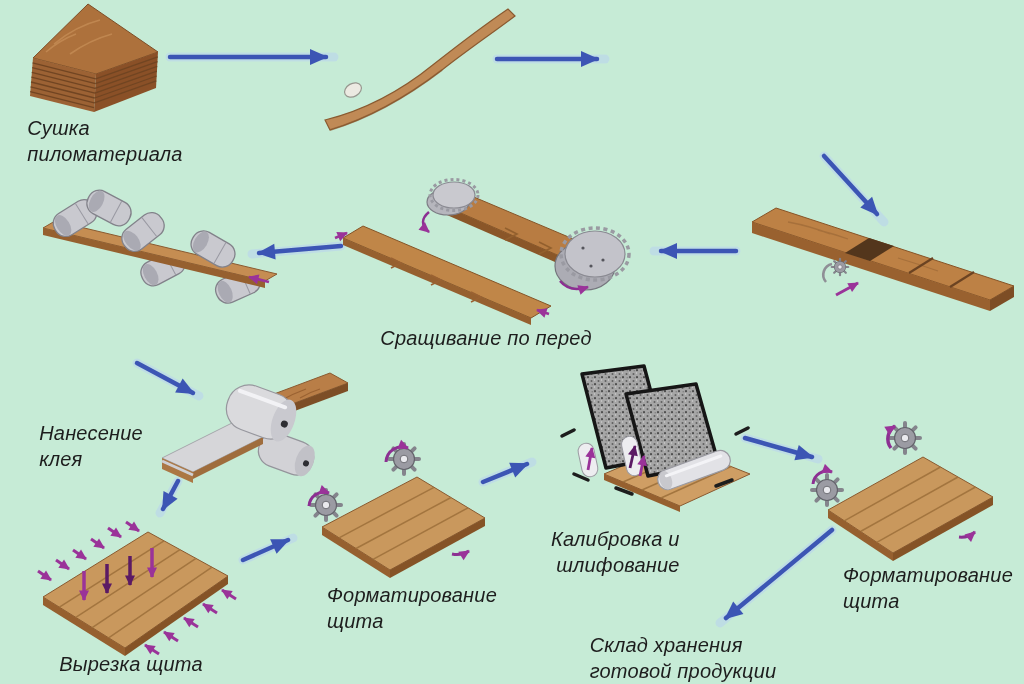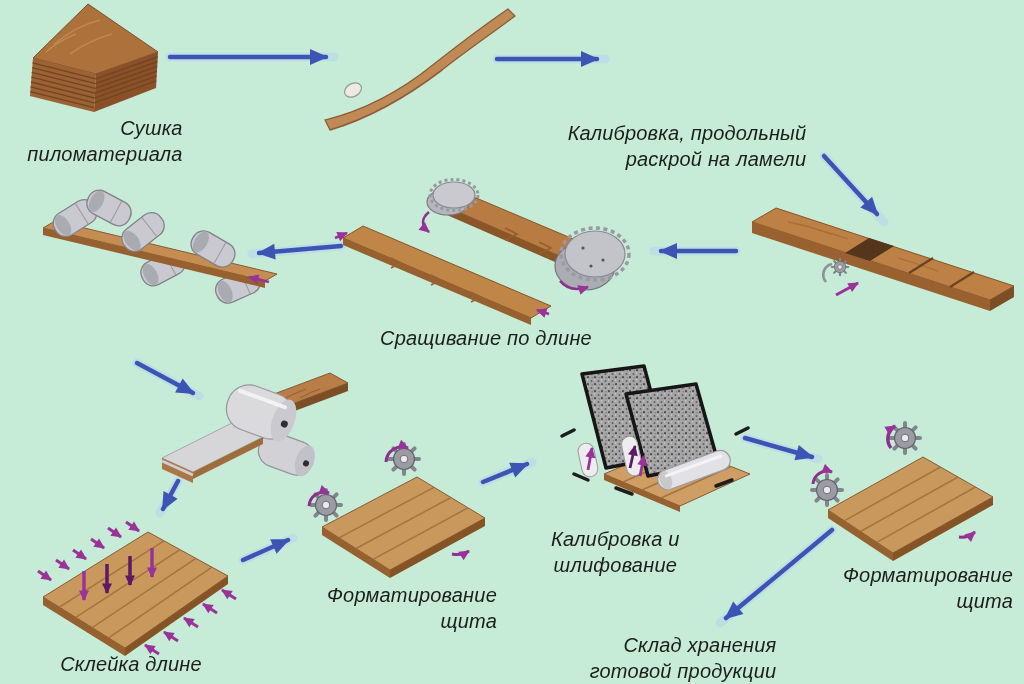--- a/index.html
+++ b/index.html
@@ -1,21 +1,21 @@
 <!DOCTYPE html>
 <html><head>
 <meta charset="utf-8">
 <style>
   *{box-sizing:border-box}
   html,body{margin:0;padding:0;background:#c6ebd6}
   .canvas{position:relative;width:1024px;height:684px;background:#c6ebd6;overflow:hidden;
           font-family:"Liberation Sans",sans-serif}
   .label{position:absolute;transform:translateX(-50%);font-style:italic;font-size:20px;
-         line-height:1.28;color:#1d1d1d;text-align:right;white-space:pre-line;letter-spacing:.2px}
-  .label.left{transform:none;text-align:center}
+         line-height:1.28;color:#1d1d1d;text-align:left;white-space:pre-line;letter-spacing:.2px}
+  .label.left{transform:none;text-align:right}
   .illus{position:absolute}
   .illus svg{display:block;overflow:visible}
   .arrows{position:absolute;left:0;top:0;pointer-events:none}
 </style>
 </head>
 <body>
 
 <div class="canvas">
 
   
@@ -341,24 +341,24 @@
       <path d="M78,32 a15,15 0 0 1 4,-22" stroke="#8c2f92" stroke-width="3.5" fill="none" marker-end="url(#mp)"></path>
       <use href="#gear" transform="translate(14,74)"></use>
       <path d="M0,68 a14,14 0 0 1 19,-12" stroke="#8c2f92" stroke-width="3" fill="none" marker-end="url(#mp)"></path>
       <path d="M146,121 q9,1 16,-5" stroke="#8c2f92" stroke-width="3" fill="none" marker-end="url(#mp)"></path>
     </svg>
   </div>
 
   
   <div class="label" style="left:105px;top:116px">Сушка
 пиломатериала</div>
-  <div class="label" style="left:687px;top:121px">Калибровка, продольный
-раскрой на ламели</div>
-  <div class="label" style="left:486px;top:326px">Сращивание по длине</div>
-  <div class="label" style="left:131px;top:652px">Склейка длине</div>
+  <div class="label" style="left:486px;top:326px">Сращивание по перед</div>
+  <div class="label" style="left:91px;top:421px">Нанесение
+клея</div>
+  <div class="label" style="left:131px;top:652px">Вырезка щита</div>
   <div class="label" style="left:412px;top:583px">Форматирование
 щита</div>
   <div class="label left" style="left:551px;top:527px">Калибровка и
 шлифование</div>
   <div class="label" style="left:928px;top:563px">Форматирование
 щита</div>
   <div class="label" style="left:683px;top:633px">Склад хранения
 готовой продукции</div>
 
 </div>

